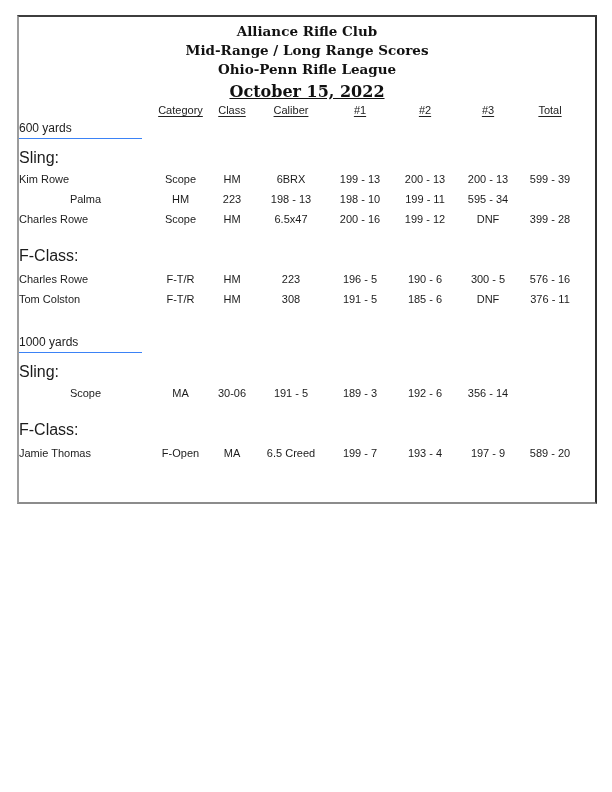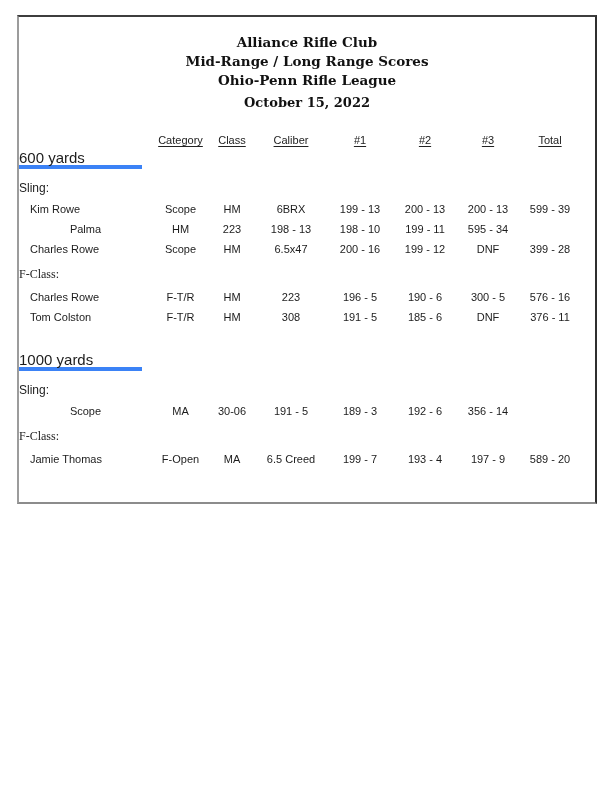--- a/index.html
+++ b/index.html
@@ -16,72 +16,73 @@
     position: absolute;
     left: 17px; top: 15px;
     width: 580px; height: 489px;
     border-top: 2px solid #3d3d3d;
     border-right: 2px solid #2f2f2f;
     border-bottom: 2px solid #8c8c8c;
     border-left: 2px solid #9c9c9c;
     background: #fff;
   }
 
-  .titles { text-align: center; padding-top: 16px; }
+  .titles { text-align: center; padding-top: 5px; }
   .title-line {
     font-family: "DejaVu Serif", "Liberation Serif", serif;
     font-weight: bold;
     font-size: 13.5px;
     line-height: 19px;
     color: #111;
   }
   .date-line {
     font-family: "DejaVu Serif", "Liberation Serif", serif;
     font-weight: bold;
-    font-size: 13px;
+    font-size: 16px;
     line-height: 15px;
     margin-top: 5px;
     color: #111;
+    text-decoration: underline;
   }
 
   .grid-row {
     display: grid;
     grid-template-columns: 133px 57px 46px 72px 66px 64px 62px 62px;
     align-items: center;
   }
   .cell { text-align: center; font-size: 11px; line-height: 20px; white-space: nowrap; }
-  .cell.name { text-align: left; padding-left: 11px; }
+  .cell.name { text-align: left; padding-left: 0; }
 
-  .header-row { margin-top: 23px; height: 14px; }
+  .header-row { margin-top: 4px; height: 14px; }
   .header-row .cell {
     font-size: 11px; line-height: 14px;
     text-decoration: underline;
     text-underline-offset: 2px;
     color: #222;
   }
 
   .section-label {
     margin-top: 2px;
     width: 123px;
     height: 20px;
-    font-size: 15px;
+    font-size: 12px;
     line-height: 18px;
-    border-bottom: 4px solid #3b82f6;
+    border-bottom: 1px solid #3b82f6;
     color: #1c1c1c;
   }
   .section-1000 { margin-top: 24px; }
 
   .group-label {
     margin-top: 12px;
     height: 14px;
-    font-size: 12px;
+    font-size: 16px;
     line-height: 14px;
     color: #1c1c1c;
   }
-  .group-label.tight { margin-top: 8px; font-family: Liberation Serif, serif; }
+  .group-label.tight { margin-top: 20px; }
 
   .rows-block { margin-top: 4px; }
   .rows-block.after-fclass { margin-top: 6px; }
   .data-row { height: 20px; }
 </style>
 </head>
 <body>
 
 <div class="page">
   <div class="sheet">

